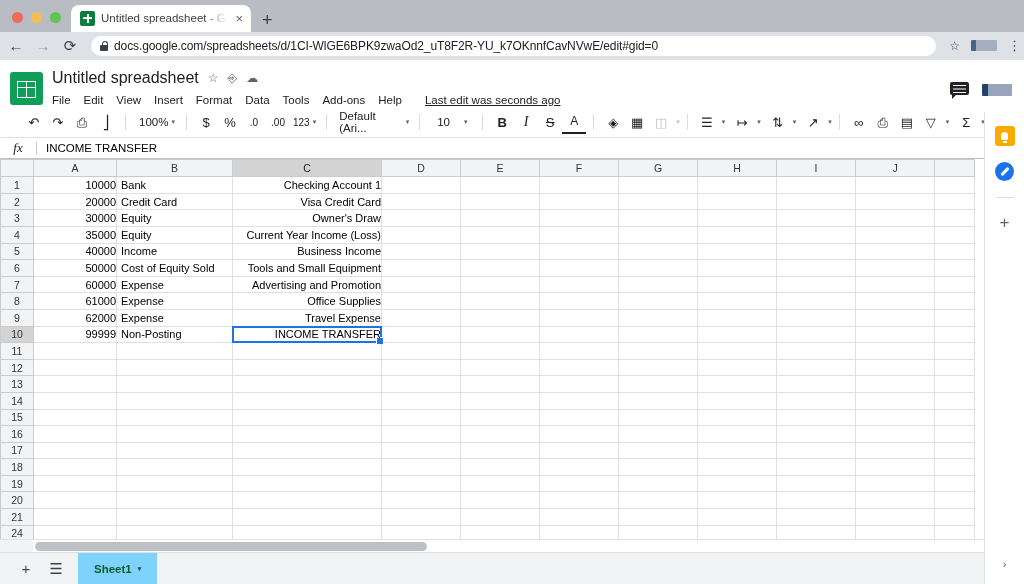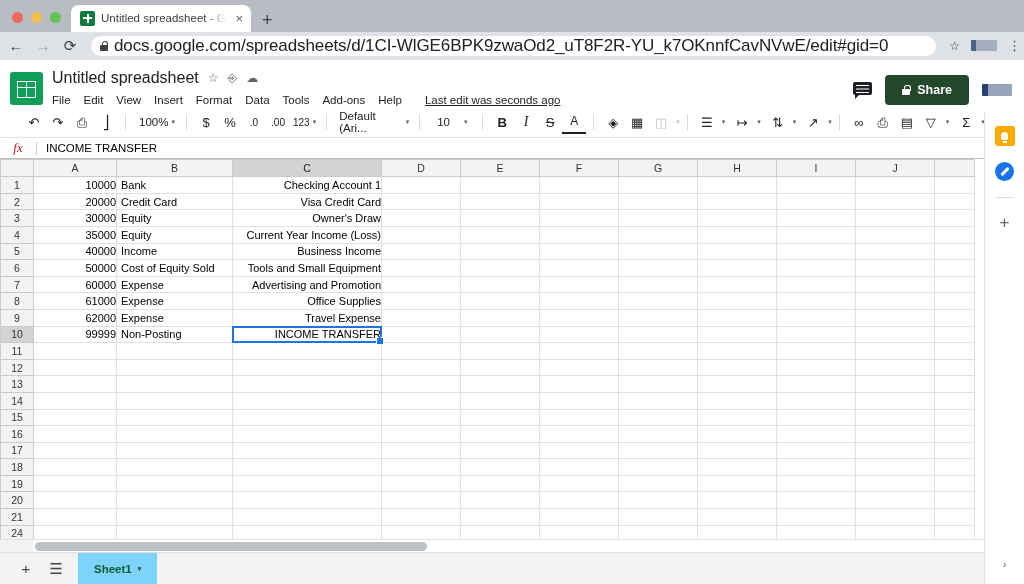--- a/index.html
+++ b/index.html
@@ -59,21 +59,21 @@
   }
   .lock { width: 8px; height: 10px; position: relative; flex: 0 0 auto; }
   .lock::after {
     content: ""; position: absolute; bottom: 0; left: 0; width: 8px; height: 6px;
     background: #3c4043; border-radius: 1px;
   }
   .lock::before {
     content: ""; position: absolute; top: 0; left: 1.6px; width: 4.8px; height: 5px;
     border: 1.4px solid #3c4043; border-bottom: none; border-radius: 3px 3px 0 0;
   }
-  .urltext { font-size: 17px; color: #202124; white-space: nowrap; letter-spacing: -.1px; }
+  .urltext { font-size: 12px; color: #202124; white-space: nowrap; letter-spacing: -.1px; }
   .star { font-size: 12px; color: #3c4043; }
   .ext-badge {
     width: 26px; height: 11px; border-radius: 1px;
     background: linear-gradient(to right, #2f4f7a 0 5px, #9aa6b8 5px 100%);
     filter: blur(0.6px); opacity: .85;
   }
   .kebab { font-size: 13px; color: #3c4043; letter-spacing: 0; line-height: .7; width: 8px; text-align: center; }
 
   
   .app { flex: 1 1 auto; display: flex; flex-direction: column; background: #fff; min-height: 0; }
@@ -150,21 +150,21 @@
   .ic-a { font-size: 12px; border-bottom: 2.5px solid #202124; line-height: 1.1; padding: 0 1px; }
   .ic-small { font-size: 10px; }
   .collapse { margin-left: auto; font-size: 11px; color: #5f6368; }
 
   
   .formulabar {
     height: 22px; display: flex; align-items: center; border-top: 1px solid #e0e0e0;
     border-bottom: 1px solid #c0c0c0; background: #fff;
   }
   .fx { width: 36px; text-align: center; font-size: 13px; font-style: italic;
-        font-family: "Liberation Serif", serif; color: #b91c1c; }
+        font-family: "Liberation Serif", serif; color: #0f172a; }
   .fsep { width: 1px; height: 13px; background: #ccc; }
   .fval { font-size: 11.5px; color: #000; padding-left: 9px; font-weight: 500; }
 
   
   .gridwrap { flex: 1 1 auto; display: flex; min-height: 0; position: relative; }
   .grid-area { flex: 1 1 auto; overflow: hidden; position: relative; background: #fff; }
 
   table.sheet { border-collapse: collapse; table-layout: fixed; }
   table.sheet th, table.sheet td {
     border: 1px solid #e0e0e0; font-size: 11px; font-weight: normal;
@@ -312,24 +312,20 @@
           <span class="menuitem">Tools</span>
           <span class="menuitem">Add-ons</span>
           <span class="menuitem">Help</span>
           <span class="lastedit">Last edit was seconds ago</span>
         </div>
       </div>
       <div class="header-right">
         <span class="comment-icon">
           <span class="bub"></span>
             <span class="tail"></span>
-        </span>
-        <span class="sharebtn">
-          <span class="lockw"></span>
-          <span>Share</span>
         </span>
         <span class="avatar-blur"></span>
       </div>
     </div>
 
     <div class="toolbar">
       <span class="tb ic">↶</span>
       <span class="tb ic">↷</span>
       <span class="tb ic">⎙</span>
       <span class="tb ic">⎦</span>

